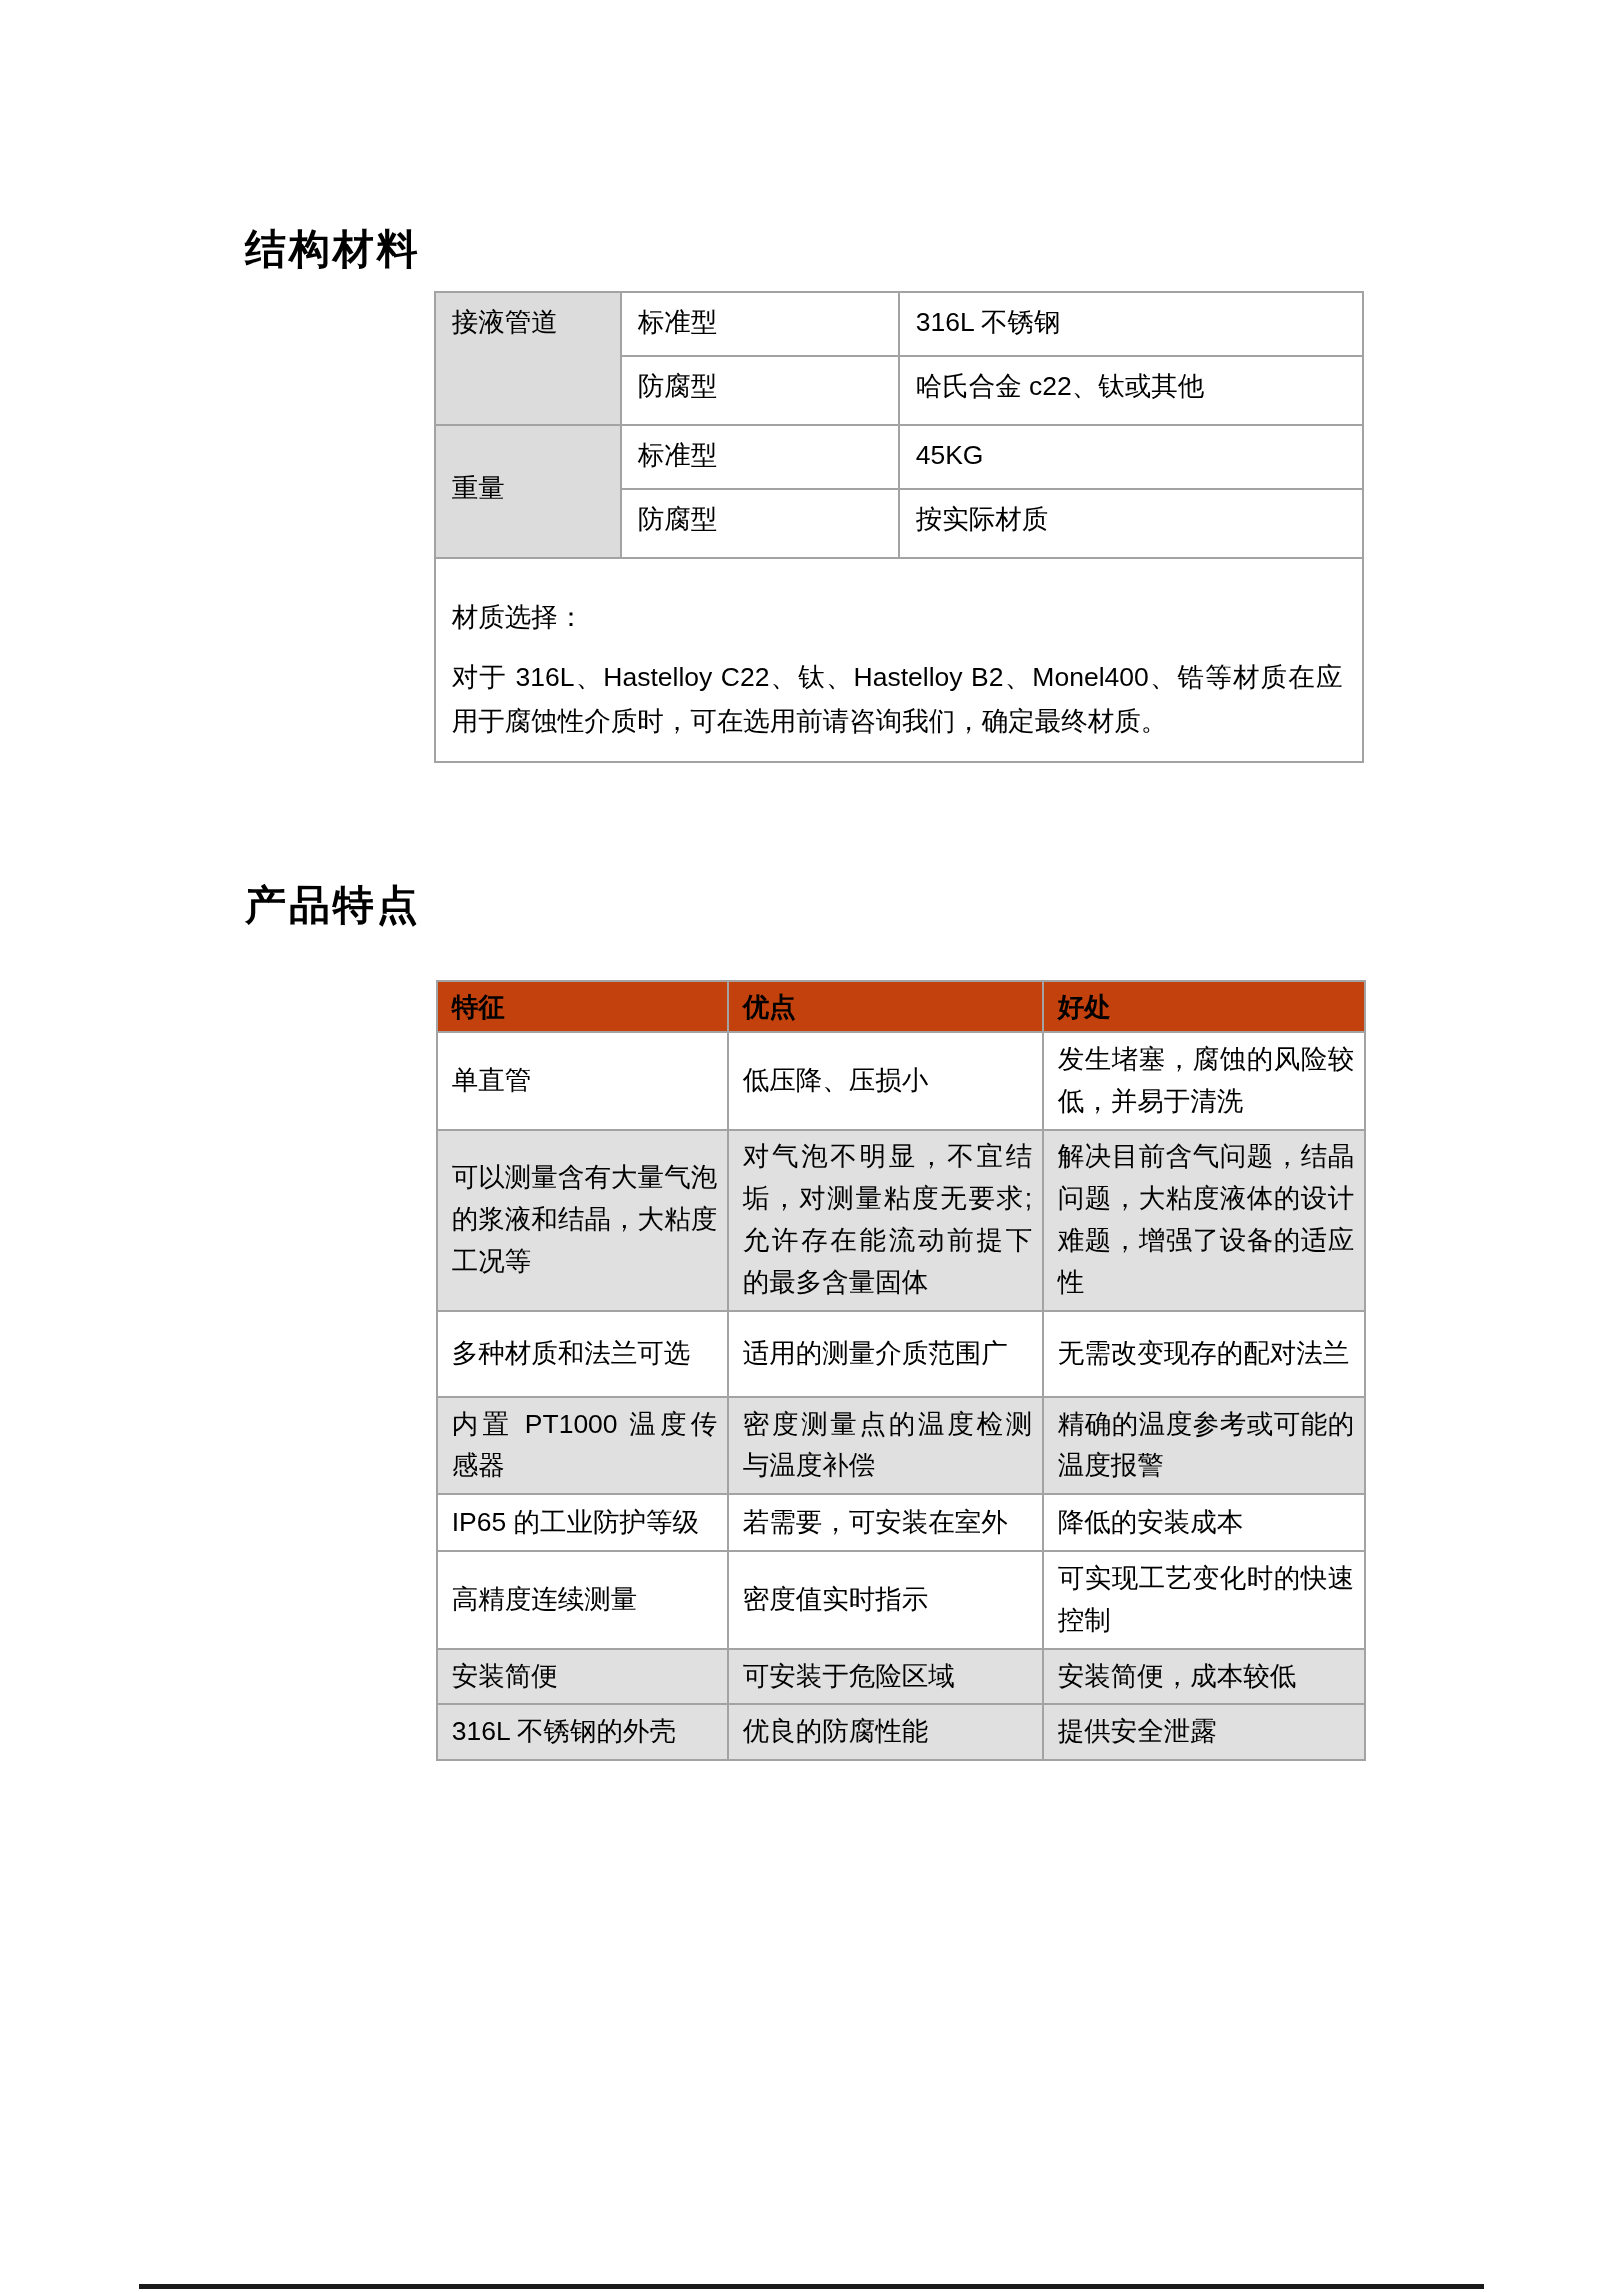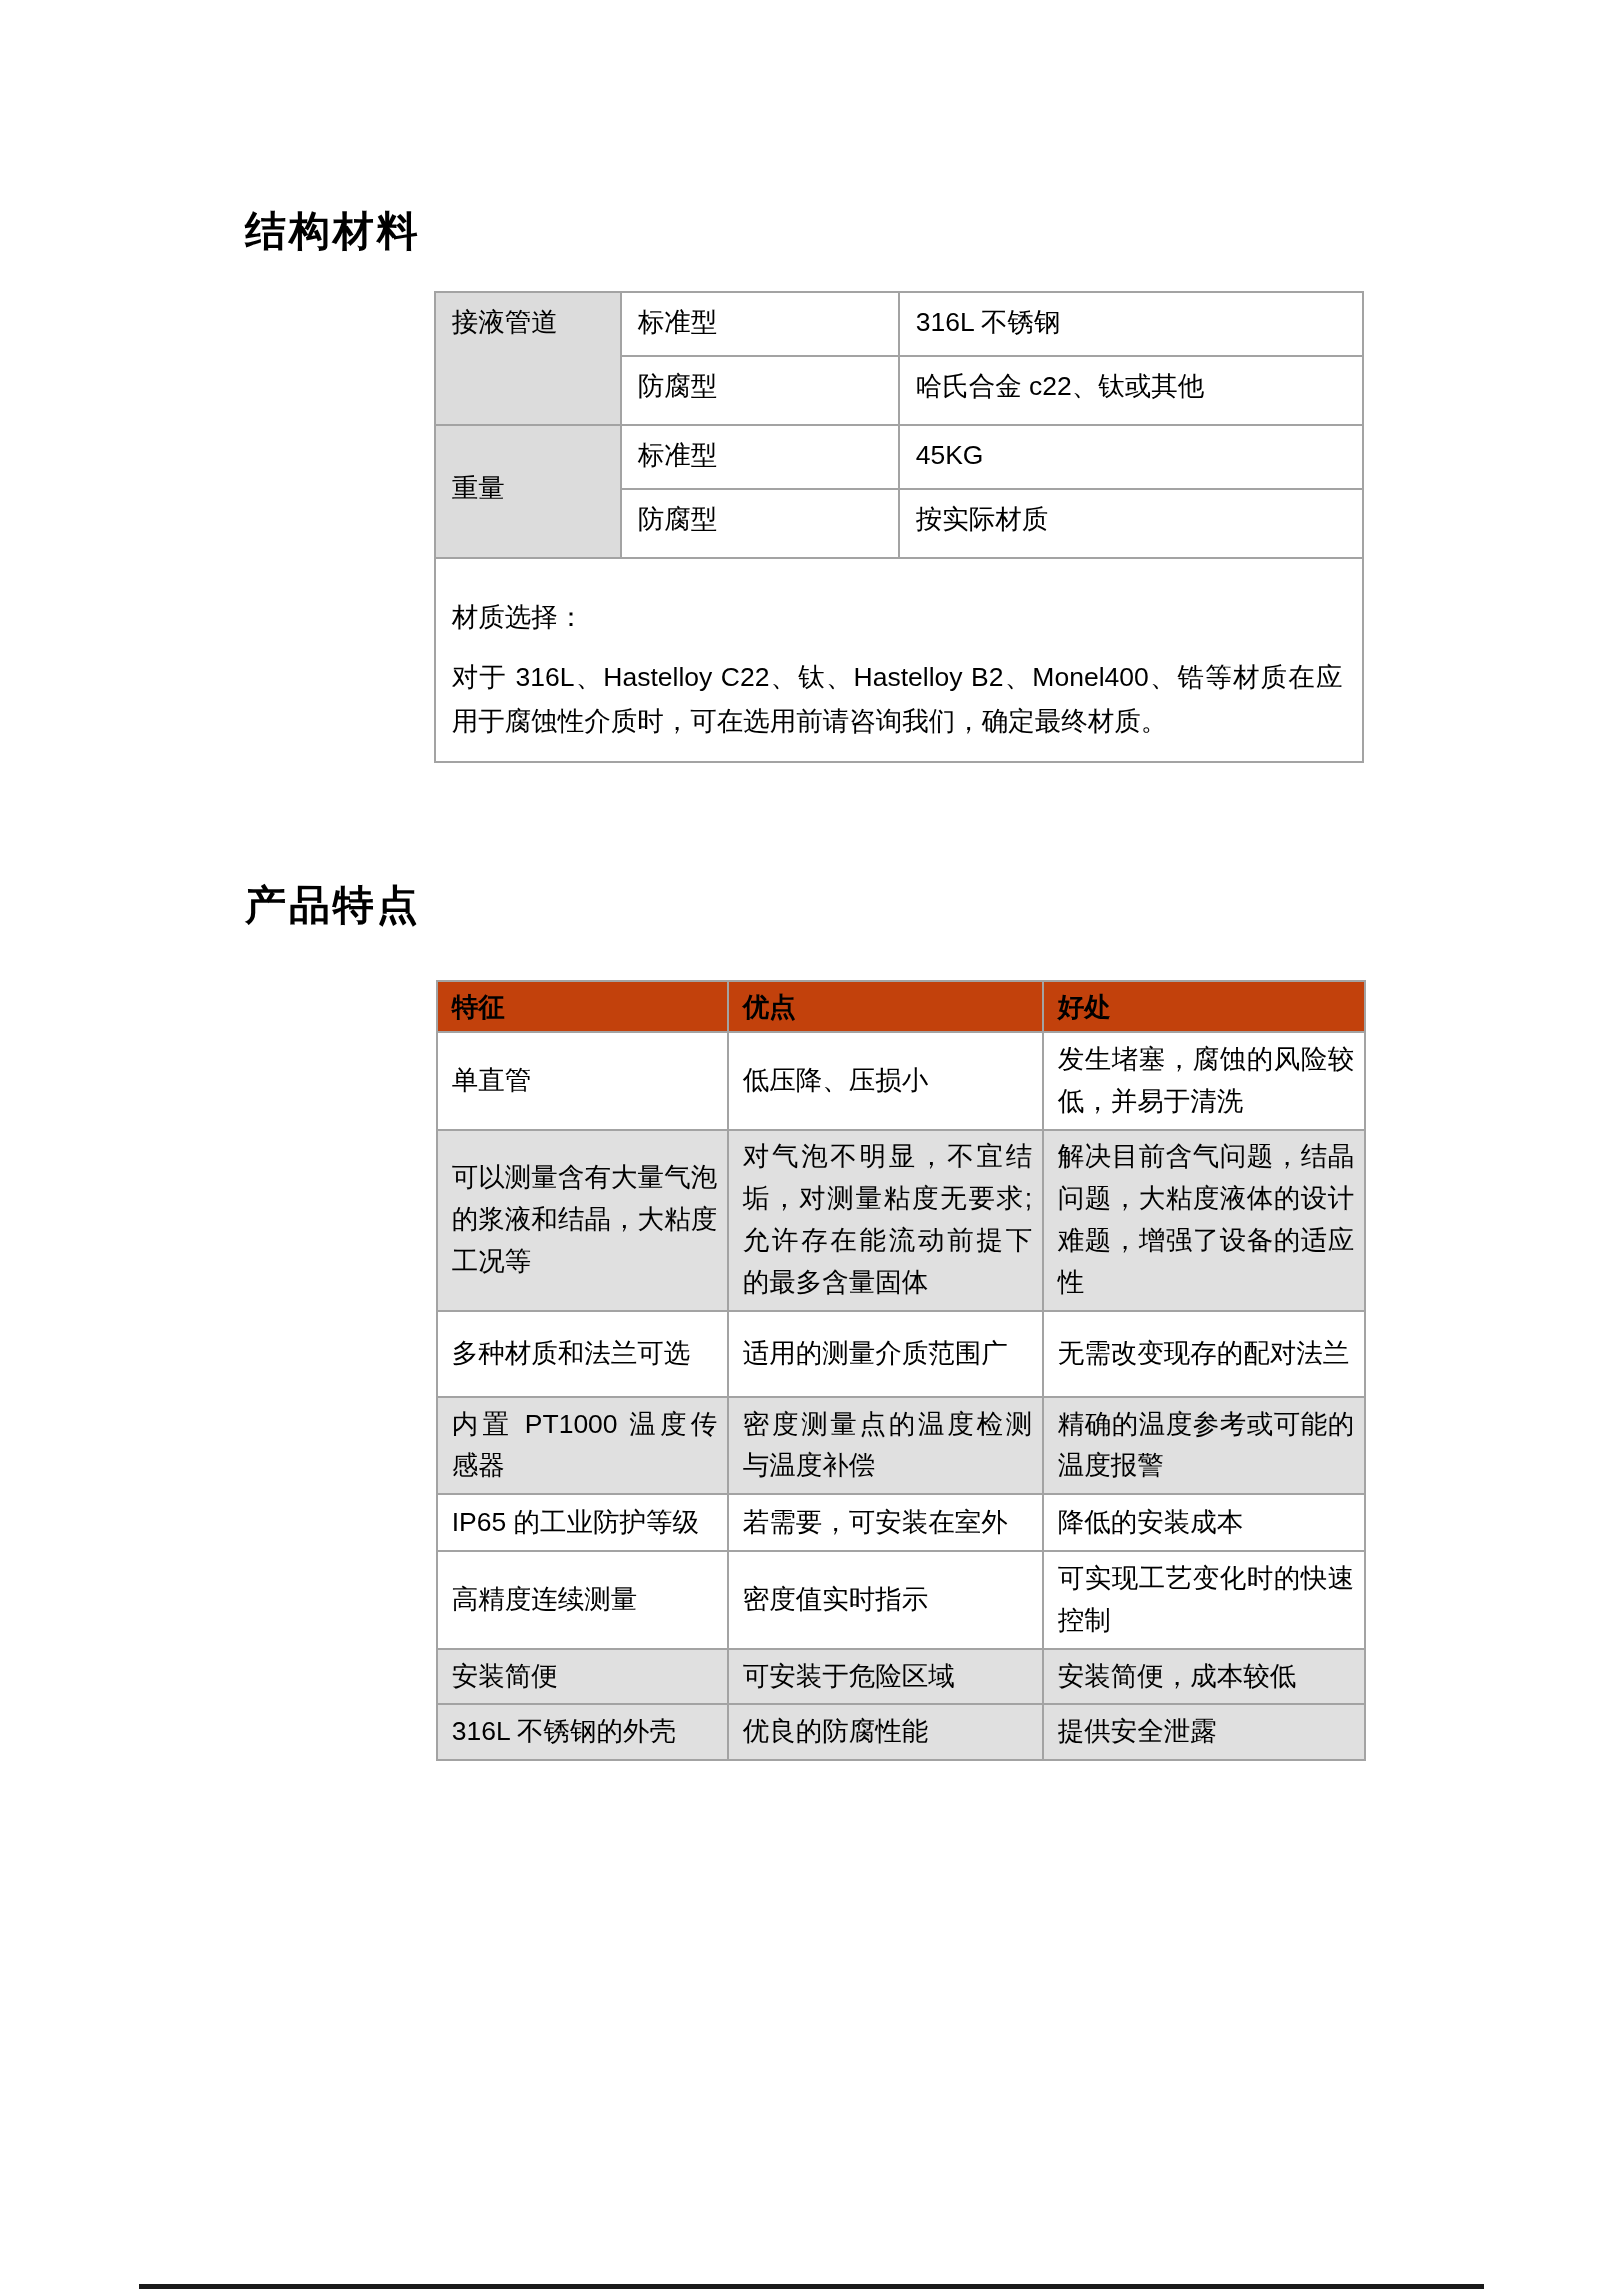--- a/index.html
+++ b/index.html
@@ -14,21 +14,21 @@
   }
   .section-title {
     position:absolute;
     margin:0;
     font-size:41px;
     font-weight:bold;
     letter-spacing:2.9px;
     color:#000;
     font-family:"Liberation Serif", "DejaVu Serif", serif;
   }
-  #title-materials { left:245px; top:204px; }
+  #title-materials { left:245px; top:222px; }
   #title-features  { left:245px; top:878px; }
 
   table { border-collapse:collapse; table-layout:fixed; background:#fff; }
   table, td, th { border:2px solid #a3a3a3; }
   table { border-width:2.9px; }
 
   
   #materials-table { position:absolute; left:434px; top:291px; width:928px; }
   #materials-table td {
     font-size:26.5px;

